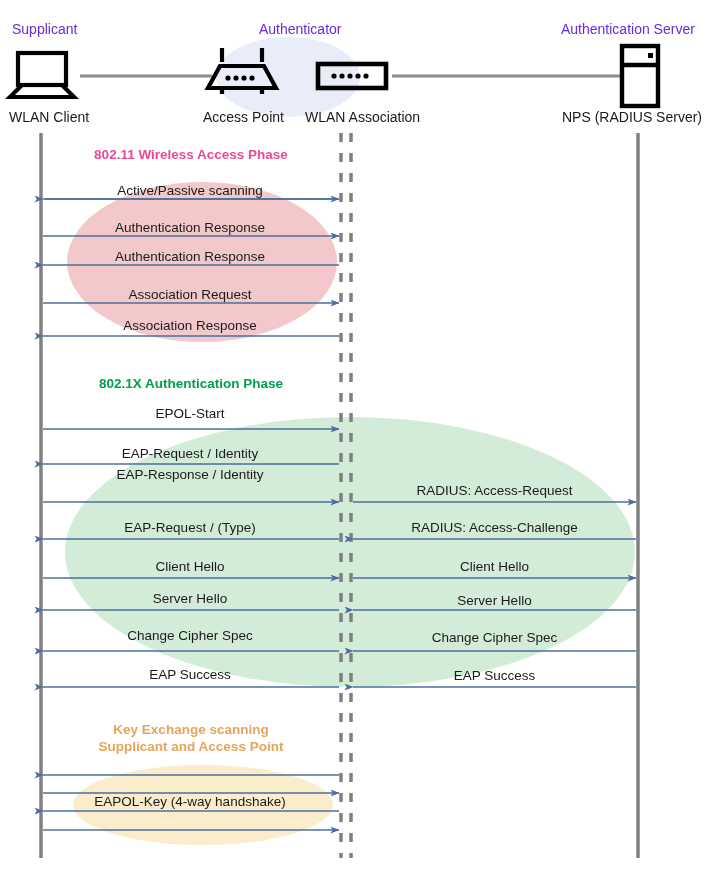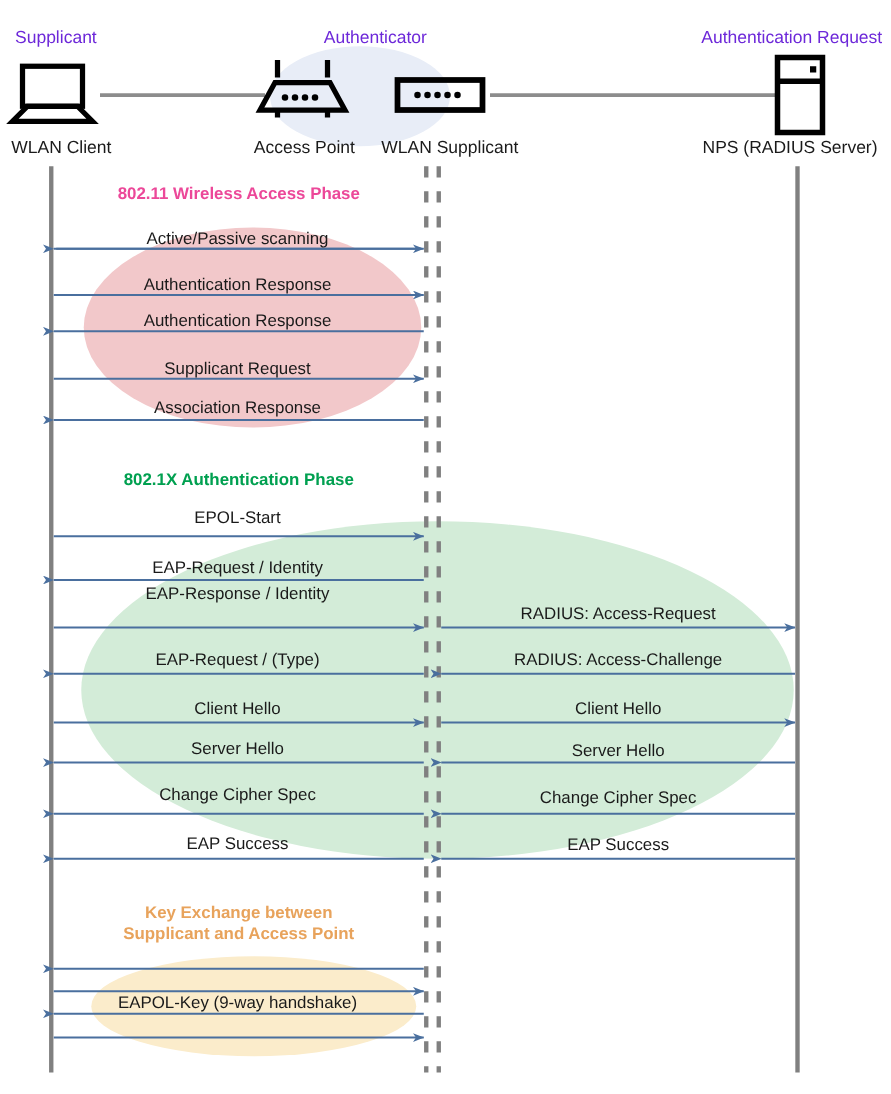--- a/index.html
+++ b/index.html
@@ -129,48 +129,48 @@
       <line x1="636" y1="539" x2="353" y2="539" marker-end="url(#ah-l)"></line>
       <line x1="353" y1="578" x2="636" y2="578" marker-end="url(#ah-r)"></line>
       <line x1="636" y1="610" x2="353" y2="610" marker-end="url(#ah-l)"></line>
       <line x1="636" y1="651" x2="353" y2="651" marker-end="url(#ah-l)"></line>
       <line x1="636" y1="687" x2="353" y2="687" marker-end="url(#ah-l)"></line>
     </g>
   </svg>
 
   <div class="hdr-title" style="left:12px;top:22px;">Supplicant</div>
   <div class="hdr-title" style="left:259px;top:22px;">Authenticator</div>
-  <div class="hdr-title" style="left:561px;top:22px;">Authentication Request</div>
+  <div class="hdr-title" style="left:561px;top:22px;">Authentication Server</div>
 
   <div class="node-name" style="left:9px;top:110px;">WLAN Client</div>
   <div class="node-name" style="left:203px;top:110px;">Access Point</div>
-  <div class="node-name" style="left:305px;top:110px;">WLAN Supplicant</div>
+  <div class="node-name" style="left:305px;top:110px;">WLAN Association</div>
   <div class="node-name" style="left:562px;top:110px;">NPS (RADIUS Server)</div>
 
   <div class="phase-title phase-red" style="left:41px;top:147px;width:300px;">802.11 Wireless Access Phase</div>
   <div class="phase-title phase-green" style="left:41px;top:376px;width:300px;">802.1X Authentication Phase</div>
   <div class="phase-title phase-orange" style="left:41px;top:722px;width:300px;">
-    <div>Key Exchange between</div>
+    <div>Key Exchange scanning</div>
     <div>Supplicant and Access Point</div>
   </div>
 
   <div class="lbl msg" style="left:41px;top:184px;width:298px;">Active/Passive scanning</div>
   <div class="lbl msg" style="left:41px;top:221px;width:298px;">Authentication Response</div>
   <div class="lbl msg" style="left:41px;top:250px;width:298px;">Authentication Response</div>
-  <div class="lbl msg" style="left:41px;top:288px;width:298px;">Supplicant Request</div>
+  <div class="lbl msg" style="left:41px;top:288px;width:298px;">Association Request</div>
   <div class="lbl msg" style="left:41px;top:319px;width:298px;">Association Response</div>
   <div class="lbl msg" style="left:41px;top:407px;width:298px;">EPOL-Start</div>
   <div class="lbl msg" style="left:41px;top:447px;width:298px;">EAP-Request / Identity</div>
   <div class="lbl msg" style="left:41px;top:468px;width:298px;">EAP-Response / Identity</div>
   <div class="lbl msg" style="left:41px;top:521px;width:298px;">EAP-Request / (Type)</div>
   <div class="lbl msg" style="left:41px;top:560px;width:298px;">Client Hello</div>
   <div class="lbl msg" style="left:41px;top:592px;width:298px;">Server Hello</div>
   <div class="lbl msg" style="left:41px;top:629px;width:298px;">Change Cipher Spec</div>
   <div class="lbl msg" style="left:41px;top:668px;width:298px;">EAP Success</div>
-  <div class="lbl msg" style="left:41px;top:795px;width:298px;">EAPOL-Key (9-way handshake)</div>
+  <div class="lbl msg" style="left:41px;top:795px;width:298px;">EAPOL-Key (4-way handshake)</div>
 
   <div class="lbl msg" style="left:353px;top:484px;width:283px;">RADIUS: Access-Request</div>
   <div class="lbl msg" style="left:353px;top:521px;width:283px;">RADIUS: Access-Challenge</div>
   <div class="lbl msg" style="left:353px;top:560px;width:283px;">Client Hello</div>
   <div class="lbl msg" style="left:353px;top:594px;width:283px;">Server Hello</div>
   <div class="lbl msg" style="left:353px;top:631px;width:283px;">Change Cipher Spec</div>
   <div class="lbl msg" style="left:353px;top:669px;width:283px;">EAP Success</div>
 
 </div>
 

